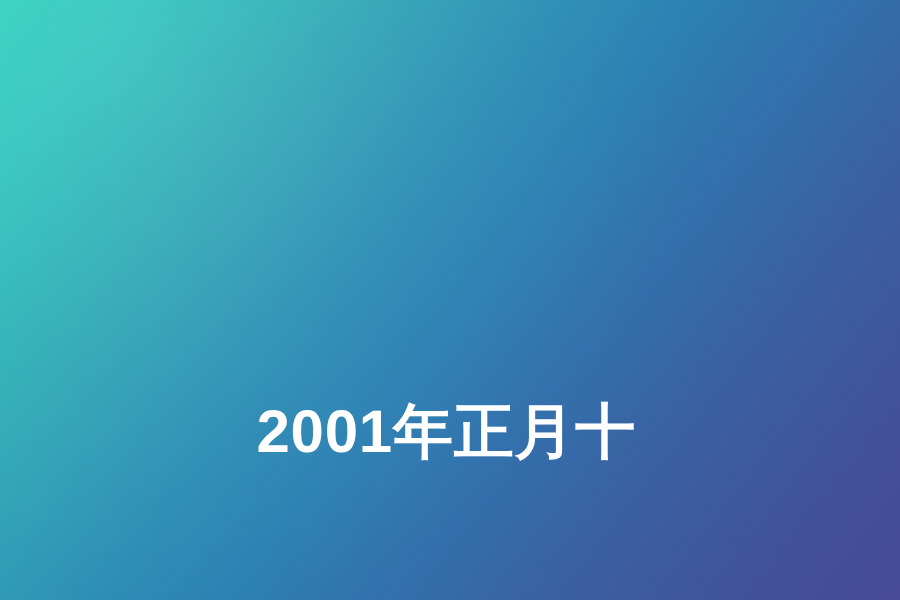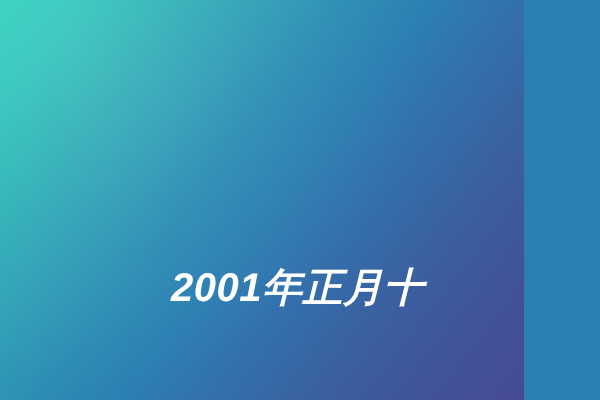--- a/index.html
+++ b/index.html
@@ -12,38 +12,37 @@
     width: 600px;
     height: 400px;
     overflow: hidden;
     font-family: "Liberation Sans", "DejaVu Sans", sans-serif;
     background: #2c7fb3;
   }
 
   
   .banner {
     position: relative;
-    width: 524px;
+    width: 600px;
     height: 400px;
     overflow: hidden;
     
     background-image: linear-gradient(
       128deg,
       #2ed0bd 0%,
       #2ec5bd 9%,
       #2fb2b7 20%,
       #2f9fb6 31%,
       #2d8cb4 42%,
       #2c7fb3 52%,
       #336fac 63%,
       #3a61a1 74%,
       #40549b 86%,
       #474a96 100%
     );
-    font-style: italic;
   }
 
   
   .banner__sheen {
     position: absolute;
     inset: 0;
     background-image: radial-gradient(
       circle at 14% 10%,
       rgba(255, 255, 255, 0.10) 0%,
       rgba(255, 255, 255, 0.04) 32%,

